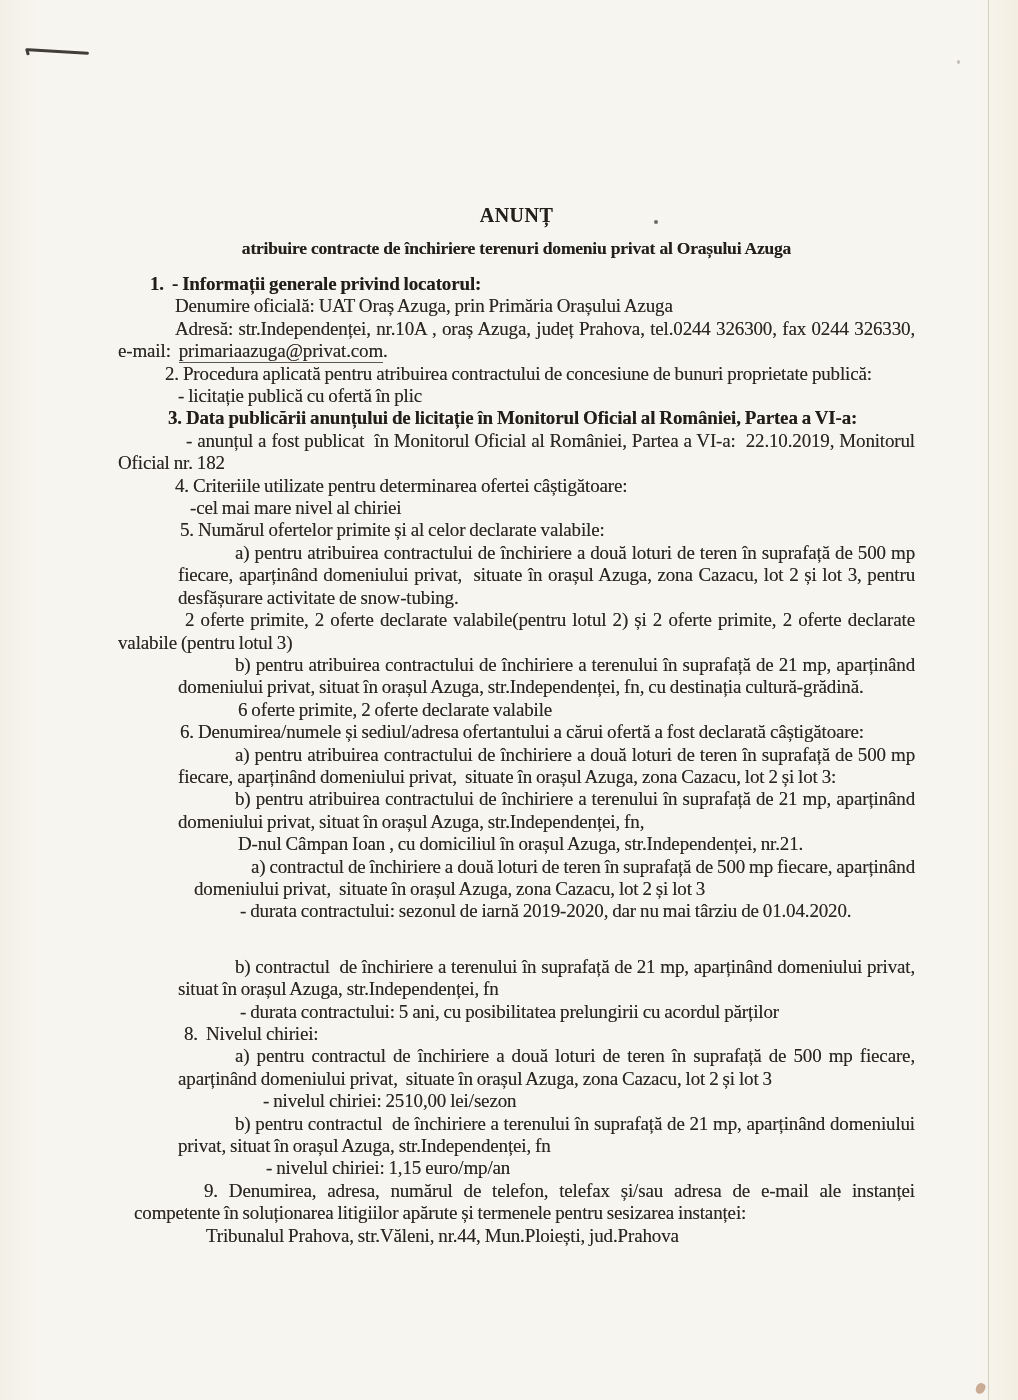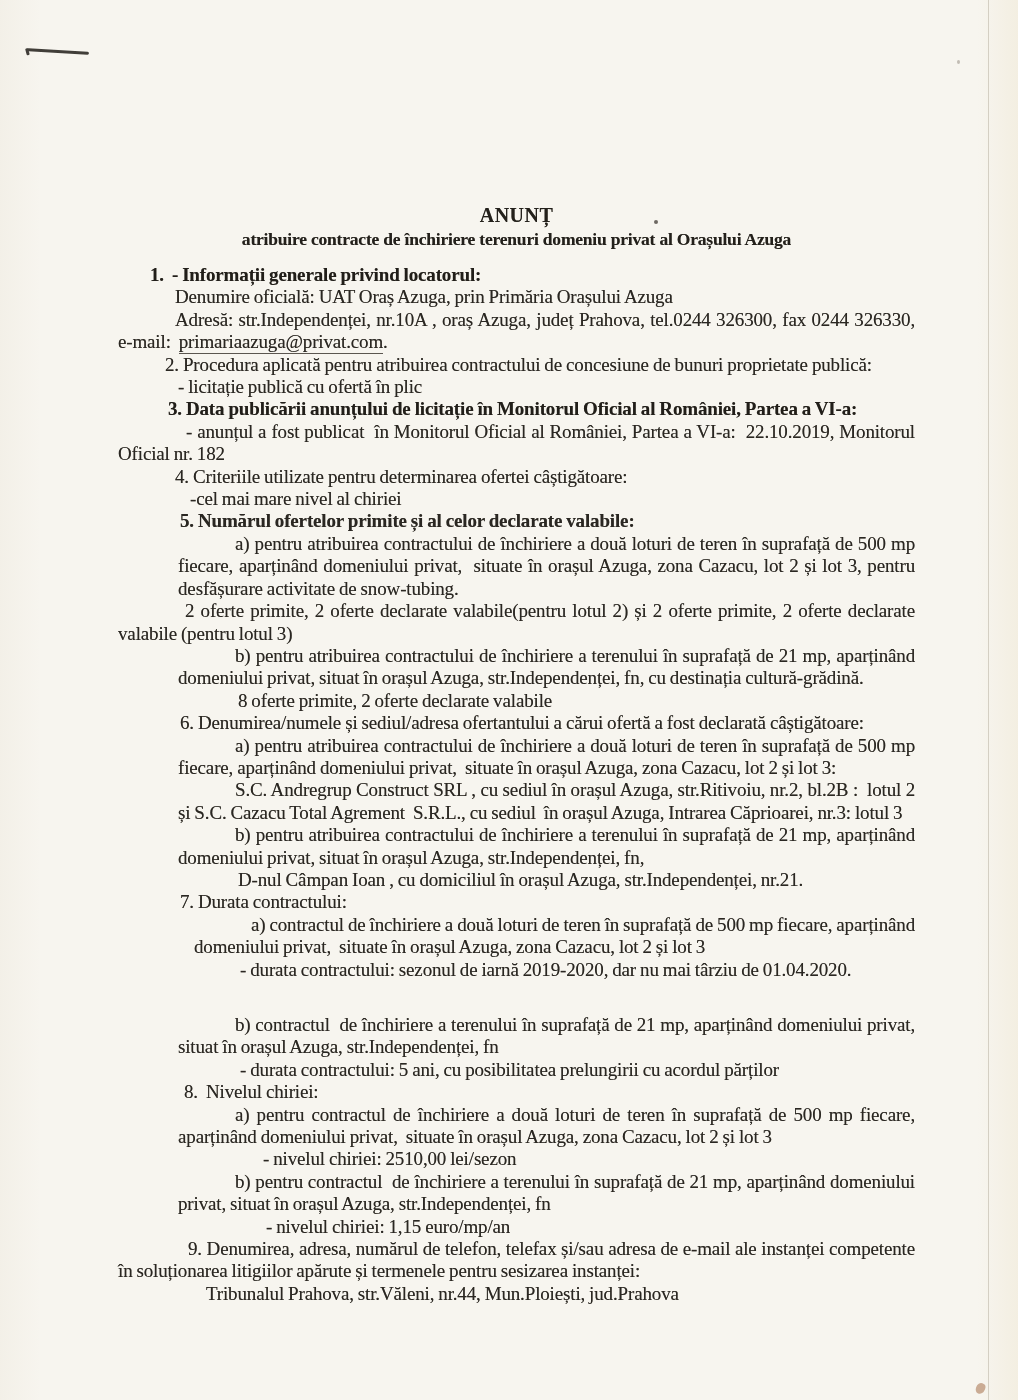--- a/index.html
+++ b/index.html
@@ -38,21 +38,21 @@
   h1.doc-title {
     margin: 0;
     font-size: 20px;
     line-height: 24px;
     font-weight: bold;
     text-align: center;
     letter-spacing: 0.5px;
     color: #23201b;
   }
   h2.doc-subtitle {
-    margin: 1px 0 0 0;
+    margin: 10px 0 0 0;
     font-size: 17.5px;
     line-height: 22px;
     font-weight: bold;
     text-align: center;
     letter-spacing: -0.2px;
     color: #23201b;
   }
   .doc-body {
     margin-top: 14px;
     font-size: 19px;
@@ -141,37 +141,35 @@
   <div class="doc-body">
       <p class="line bold" style="margin-left: 0px; text-indent: 32px;">1.&nbsp;&nbsp;- Informații generale privind locatorul:</p>
       <p class="line" style="margin-left: 0px; text-indent: 57px;">Denumire oficială: UAT Oraș Azuga, prin Primăria Orașului Azuga</p>
       <p class="line justify" style="margin-left: 0px; text-indent: 57px;">Adresă: str.Independenței, nr.10A , oraș Azuga, județ Prahova, tel.0244 326300, fax 0244 326330, e-mail: &nbsp;<span class="u">primariaazuga@privat.com</span>.</p>
       <p class="line justify" style="margin-left: 0px; text-indent: 47px;">2. Procedura aplicată pentru atribuirea contractului de concesiune de bunuri proprietate publică:</p>
       <p class="line" style="margin-left: 0px; text-indent: 60px;">- licitație publică cu ofertă în plic</p>
       <p class="line bold" style="margin-left: 0px; text-indent: 50px;">3. Data publicării anunțului de licitație în Monitorul Oficial al României, Partea a VI-a:</p>
       <p class="line justify" style="margin-left: 0px; text-indent: 68px;">- anunțul a fost publicat &nbsp;în Monitorul Oficial al României, Partea a VI-a: &nbsp;22.10.2019, Monitorul Oficial nr. 182</p>
       <p class="line" style="margin-left: 0px; text-indent: 57px;">4. Criteriile utilizate pentru determinarea ofertei câștigătoare:</p>
       <p class="line" style="margin-left: 0px; text-indent: 72px;">-cel mai mare nivel al chiriei</p>
-      <p class="line" style="margin-left: 0px; text-indent: 62px; font-weight: bold;">5. Numărul ofertelor primite și al celor declarate valabile:</p>
+      <p class="line" style="margin-left: 0px; text-indent: 62px;">5. Numărul ofertelor primite și al celor declarate valabile:</p>
       <p class="line justify" style="margin-left: 60px; text-indent: 57px;">a) pentru atribuirea contractului de închiriere a două loturi de teren în suprafață de 500 mp fiecare, aparținând domeniului privat, &nbsp;situate în orașul Azuga, zona Cazacu, lot 2 și lot 3, pentru desfășurare activitate de snow-tubing.</p>
       <p class="line justify" style="margin-left: 0px; text-indent: 67px;">2 oferte primite, 2 oferte declarate valabile(pentru lotul 2) și 2 oferte primite, 2 oferte declarate valabile (pentru lotul 3)</p>
       <p class="line justify" style="margin-left: 60px; text-indent: 57px;">b) pentru atribuirea contractului de închiriere a terenului în suprafață de 21 mp, aparținând domeniului privat, situat în orașul Azuga, str.Independenței, fn, cu destinația cultură-grădină.</p>
-      <p class="line" style="margin-left: 0px; text-indent: 120px;">8 oferte primite, 2 oferte declarate valabile</p>
+      <p class="line" style="margin-left: 0px; text-indent: 120px;">6 oferte primite, 2 oferte declarate valabile</p>
       <p class="line" style="margin-left: 0px; text-indent: 62px;">6. Denumirea/numele și sediul/adresa ofertantului a cărui ofertă a fost declarată câștigătoare:</p>
       <p class="line justify" style="margin-left: 60px; text-indent: 57px;">a) pentru atribuirea contractului de închiriere a două loturi de teren în suprafață de 500 mp fiecare, aparținând domeniului privat, &nbsp;situate în orașul Azuga, zona Cazacu, lot 2 și lot 3:</p>
-      <p class="line justify" style="margin-left: 60px; text-indent: 57px;">S.C. Andregrup Construct SRL , cu sediul în orașul Azuga, str.Ritivoiu, nr.2, bl.2B : &nbsp;lotul 2 și S.C. Cazacu Total Agrement &nbsp;S.R.L., cu sediul &nbsp;în orașul Azuga, Intrarea Căprioarei, nr.3: lotul 3</p>
       <p class="line justify" style="margin-left: 60px; text-indent: 57px;">b) pentru atribuirea contractului de închiriere a terenului în suprafață de 21 mp, aparținând domeniului privat, situat în orașul Azuga, str.Independenței, fn,</p>
       <p class="line" style="margin-left: 0px; text-indent: 120px;">D-nul Câmpan Ioan , cu domiciliul în orașul Azuga, str.Independenței, nr.21.</p>
-      <p class="line" style="margin-left: 0px; text-indent: 62px;">7. Durata contractului:</p>
       <p class="line justify" style="margin-left: 76px; text-indent: 57px;">a) contractul de închiriere a două loturi de teren în suprafață de 500 mp fiecare, aparținând domeniului privat, &nbsp;situate în orașul Azuga, zona Cazacu, lot 2 și lot 3</p>
       <p class="line" style="margin-left: 0px; text-indent: 122px;">- durata contractului: sezonul de iarnă 2019-2020, dar nu mai târziu de 01.04.2020.</p>
       <p class="line justify" style="margin-left: 60px; text-indent: 57px; margin-top: 33px;">b) contractul &nbsp;de închiriere a terenului în suprafață de 21 mp, aparținând domeniului privat, situat în orașul Azuga, str.Independenței, fn</p>
       <p class="line" style="margin-left: 0px; text-indent: 122px;">- durata contractului: 5 ani, cu posibilitatea prelungirii cu acordul părților</p>
       <p class="line" style="margin-left: 0px; text-indent: 66px;">8. &nbsp;Nivelul chiriei:</p>
       <p class="line justify" style="margin-left: 60px; text-indent: 57px;">a) pentru contractul de închiriere a două loturi de teren în suprafață de 500 mp fiecare, aparținând domeniului privat, &nbsp;situate în orașul Azuga, zona Cazacu, lot 2 și lot 3</p>
       <p class="line" style="margin-left: 0px; text-indent: 145px;">- nivelul chiriei: 2510,00 lei/sezon</p>
       <p class="line justify" style="margin-left: 60px; text-indent: 57px;">b) pentru contractul &nbsp;de închiriere a terenului în suprafață de 21 mp, aparținând domeniului privat, situat în orașul Azuga, str.Independenței, fn</p>
       <p class="line" style="margin-left: 0px; text-indent: 148px;">- nivelul chiriei: 1,15 euro/mp/an</p>
-      <p class="line justify" style="margin-left: 0px; text-indent: 70px;">9. Denumirea, adresa, numărul de telefon, telefax și/sau adresa de e-mail ale instanței competente în soluționarea litigiilor apărute și termenele pentru sesizarea instanței:</p>
+      <p class="line justify" style="margin-left: 16px; text-indent: 70px;">9. Denumirea, adresa, numărul de telefon, telefax și/sau adresa de e-mail ale instanței competente în soluționarea litigiilor apărute și termenele pentru sesizarea instanței:</p>
       <p class="line" style="margin-left: 0px; text-indent: 88px;">Tribunalul Prahova, str.Văleni, nr.44, Mun.Ploiești, jud.Prahova</p>
     </div>
   <div class="corner-mark"></div>
 </div>
 
 </body></html>

